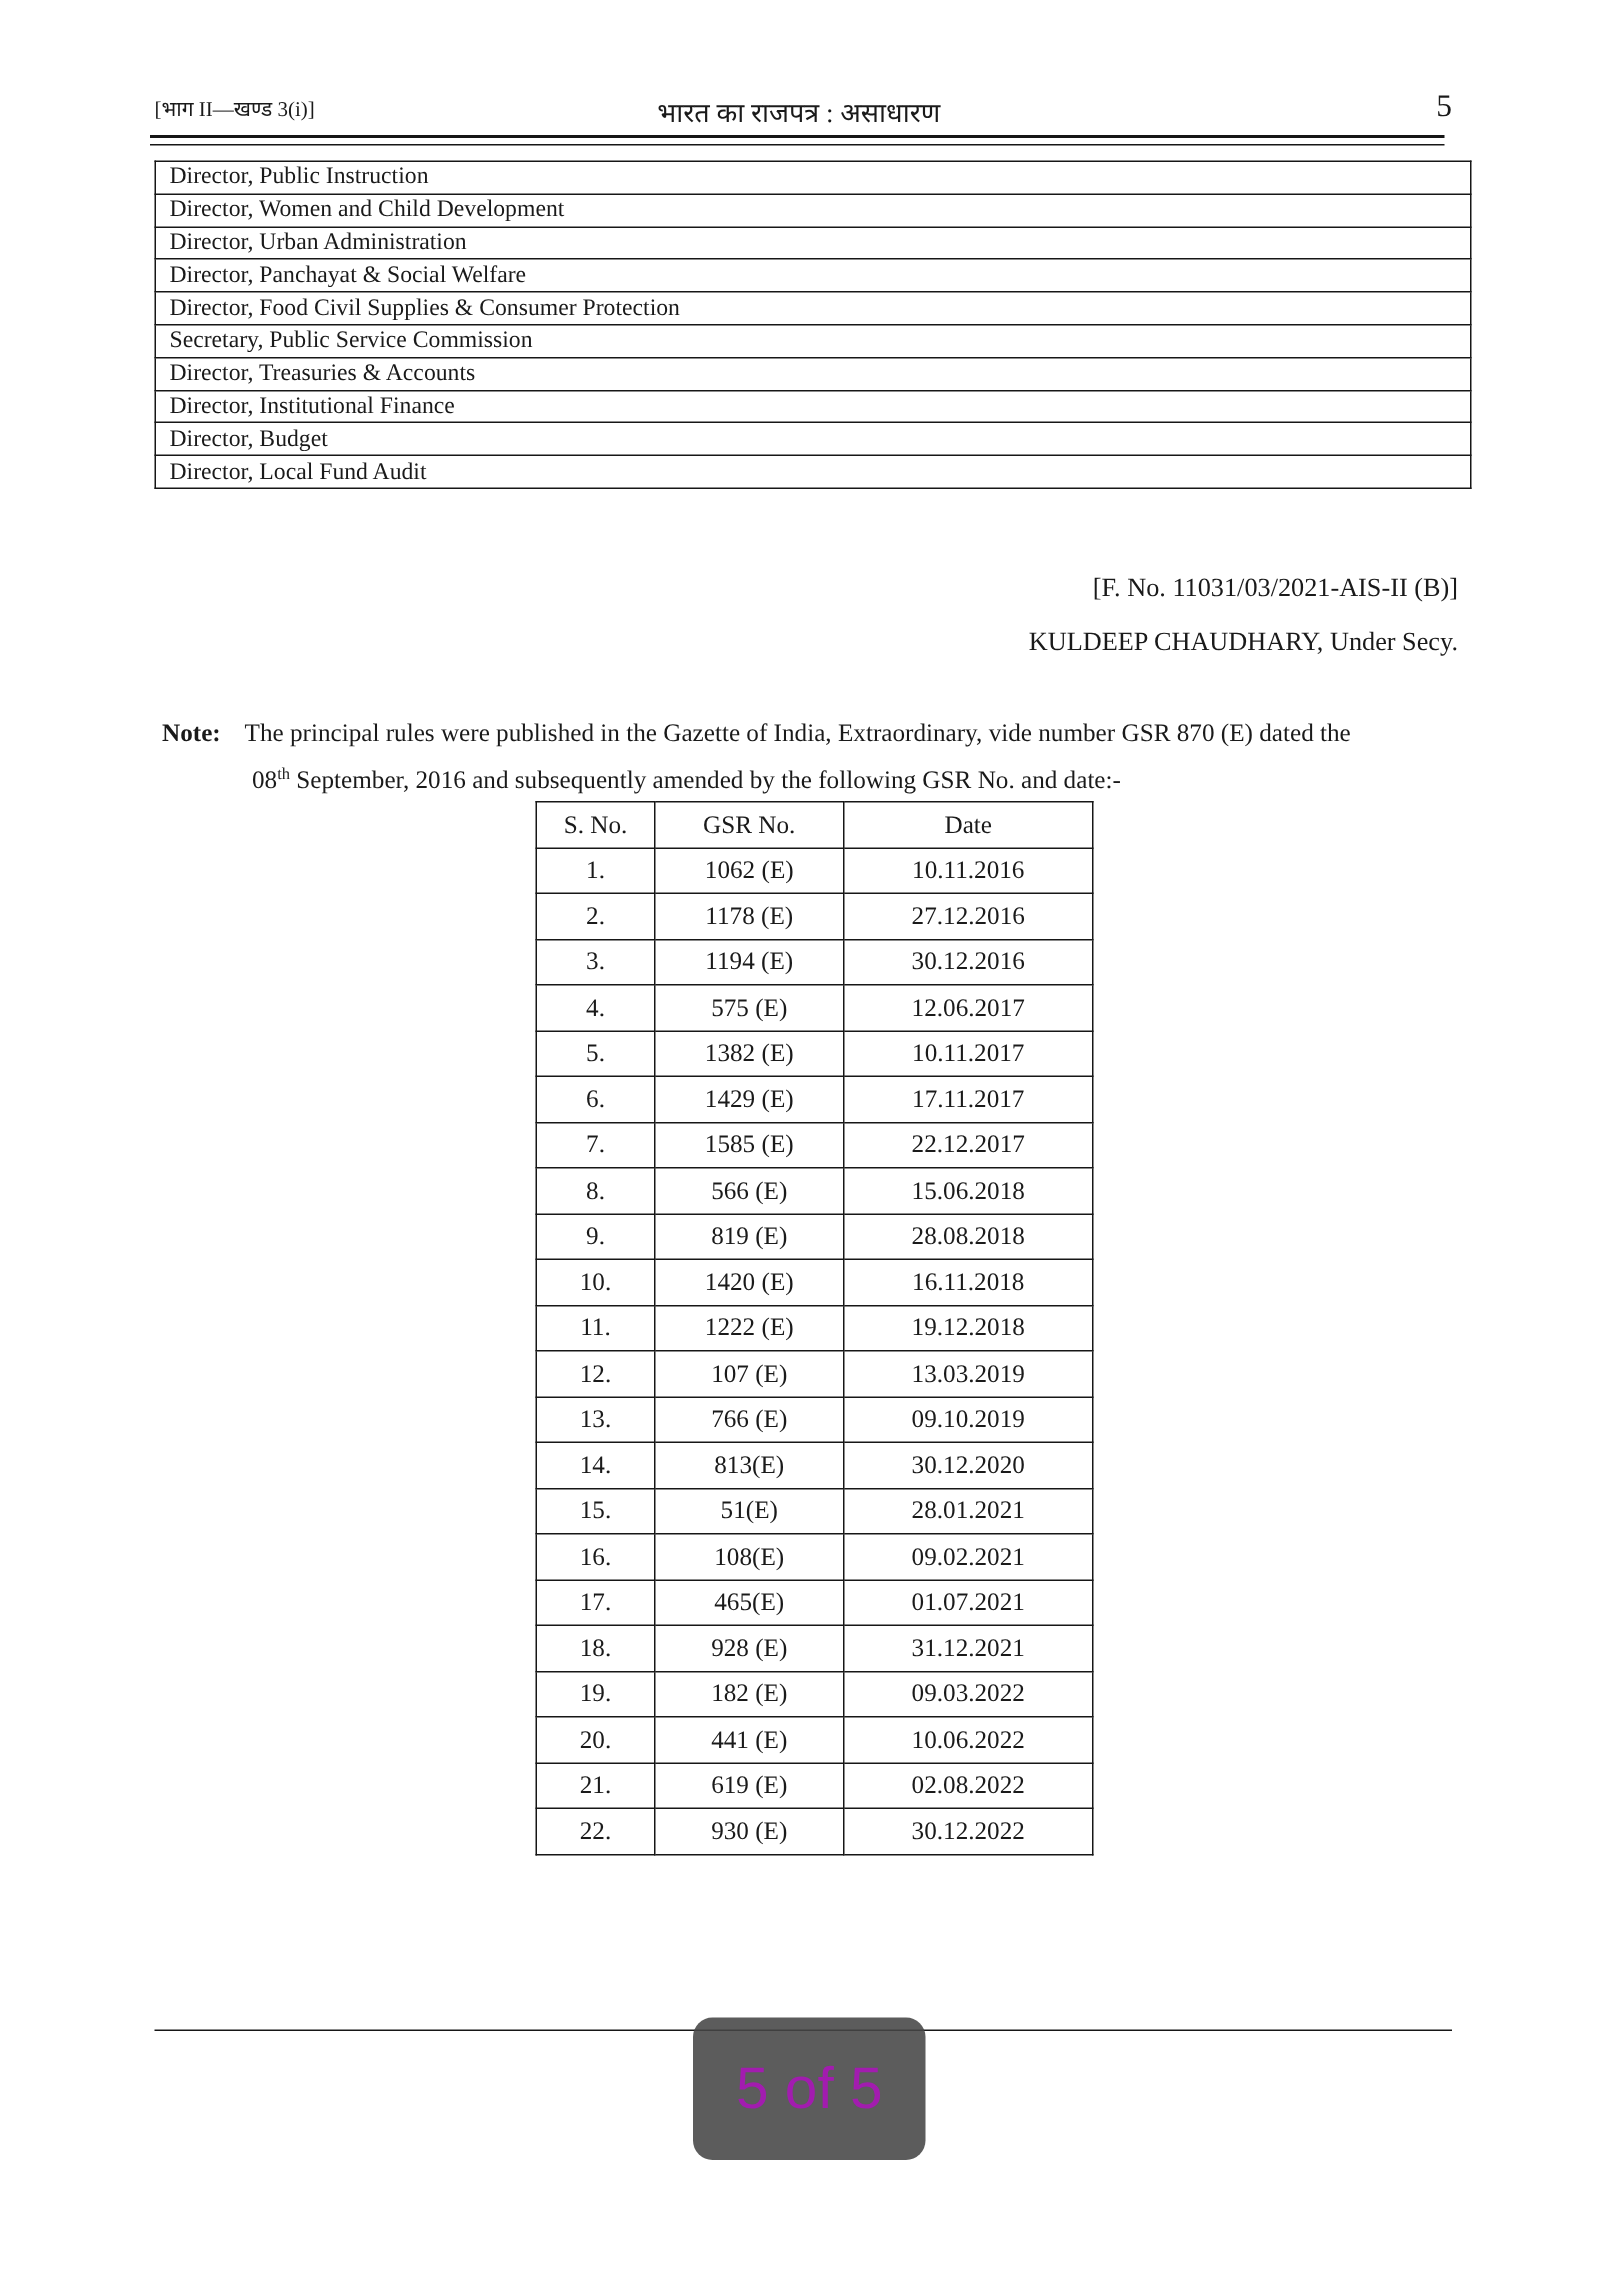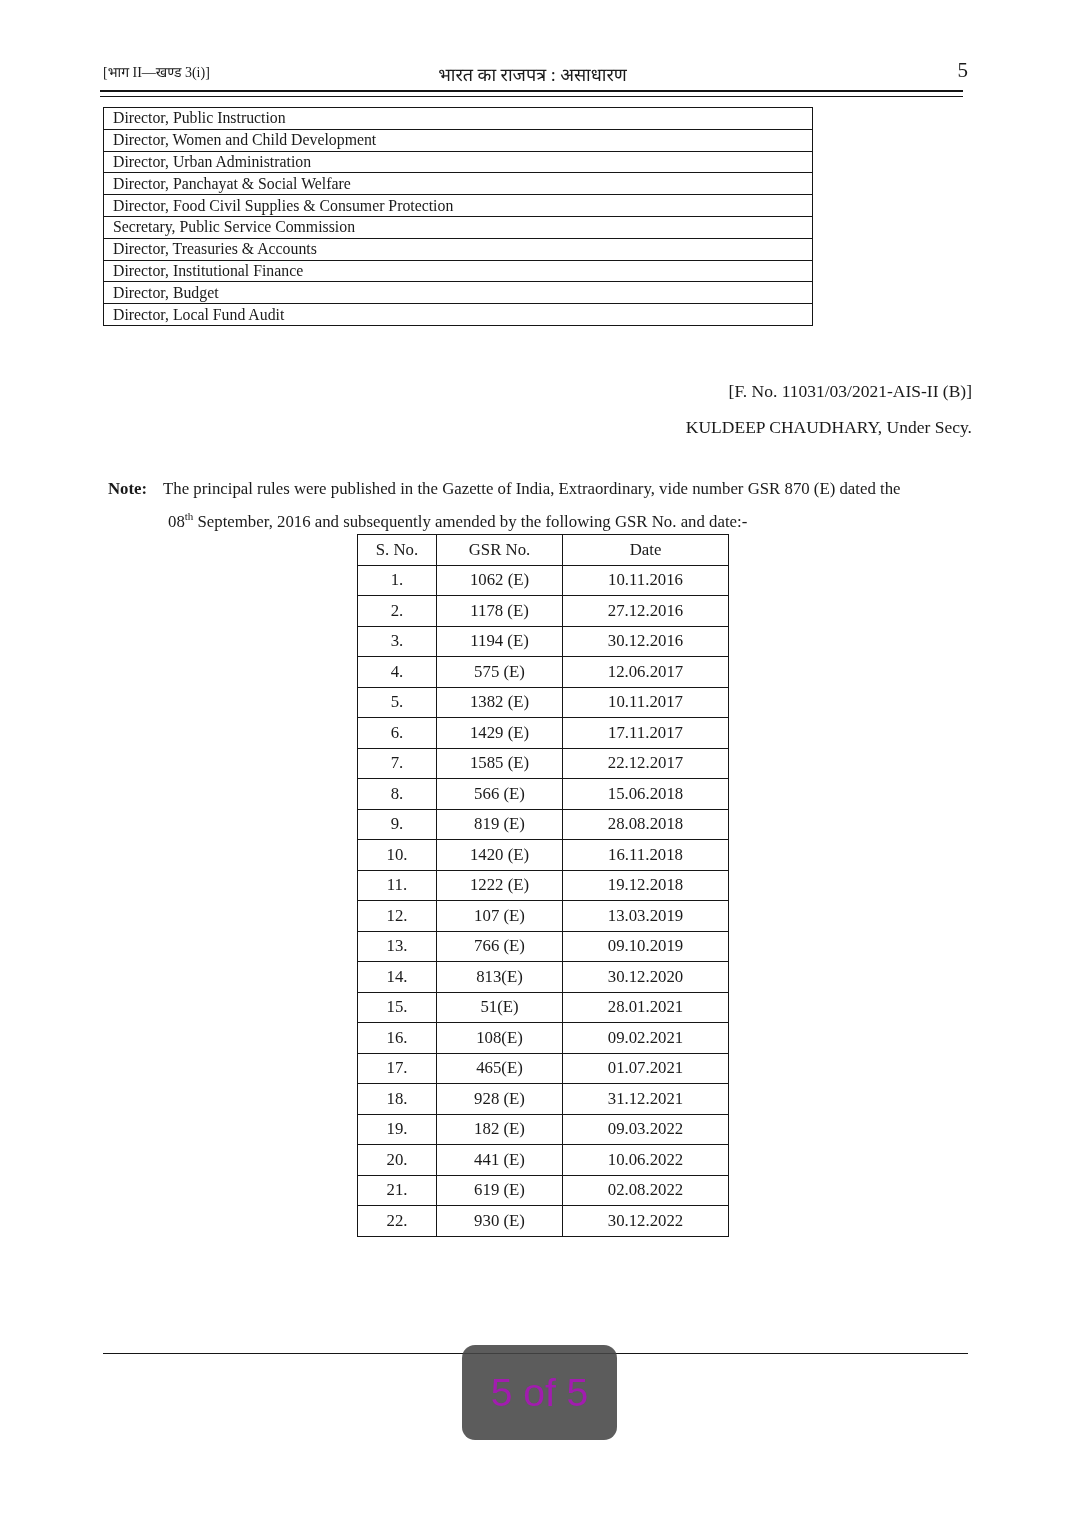--- a/index.html
+++ b/index.html
@@ -28,21 +28,21 @@
     font-size: 21px;
   }
   .header-rule {
     position: absolute; left: 100px; top: 90px; width: 863px; height: 7px;
     border-top: 2.5px solid #161616;
     border-bottom: 1.5px solid #161616;
   }
 
   
   .appt-table {
-    position: absolute; left: 103px; top: 107px; width: 710px;
+    position: absolute; left: 103px; top: 107px; width: 878px;
     border-collapse: collapse; table-layout: fixed;
   }
   .appt-table td {
     border: 1.8px solid #161616;
     height: 21.8px;
     padding: 0 0 0 9px;
     font-size: 15.8px;
     line-height: 20px;
     vertical-align: middle;
     white-space: nowrap;

